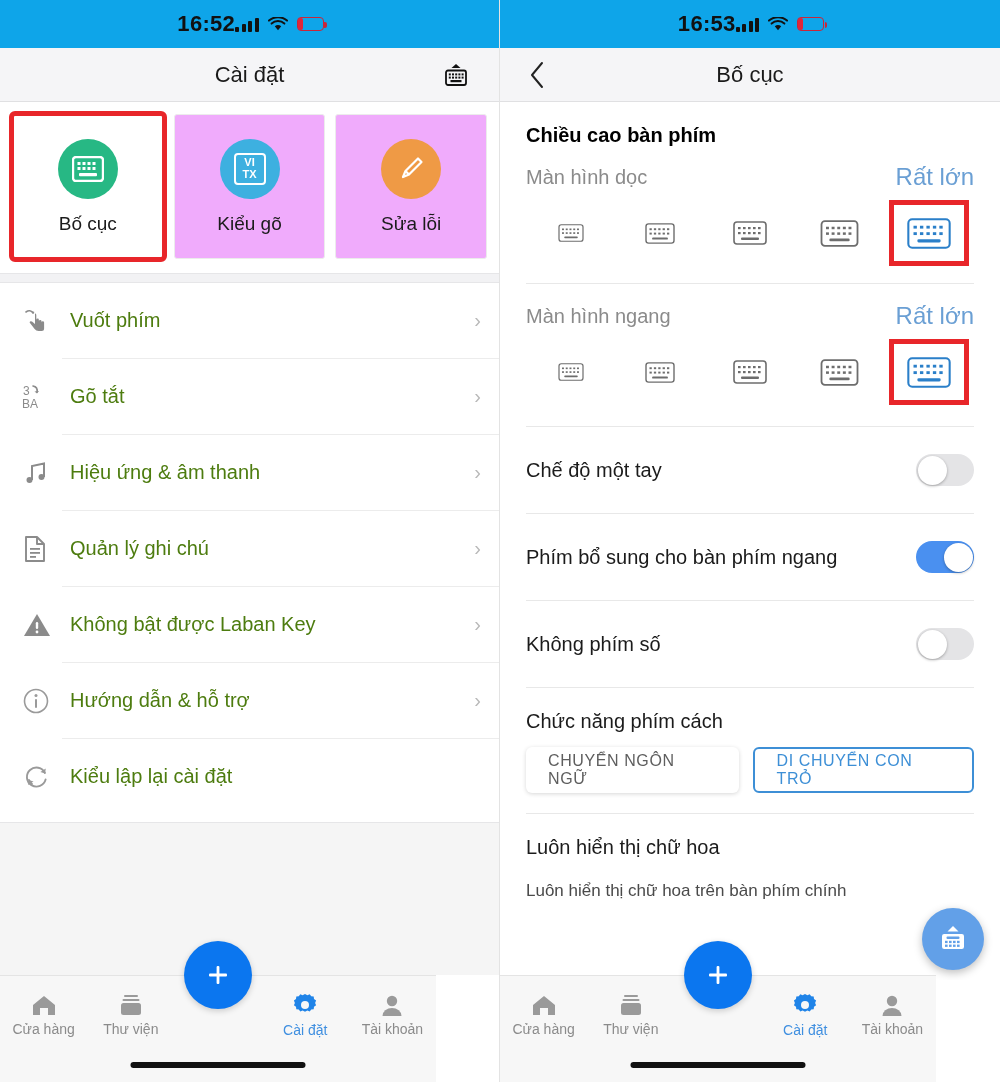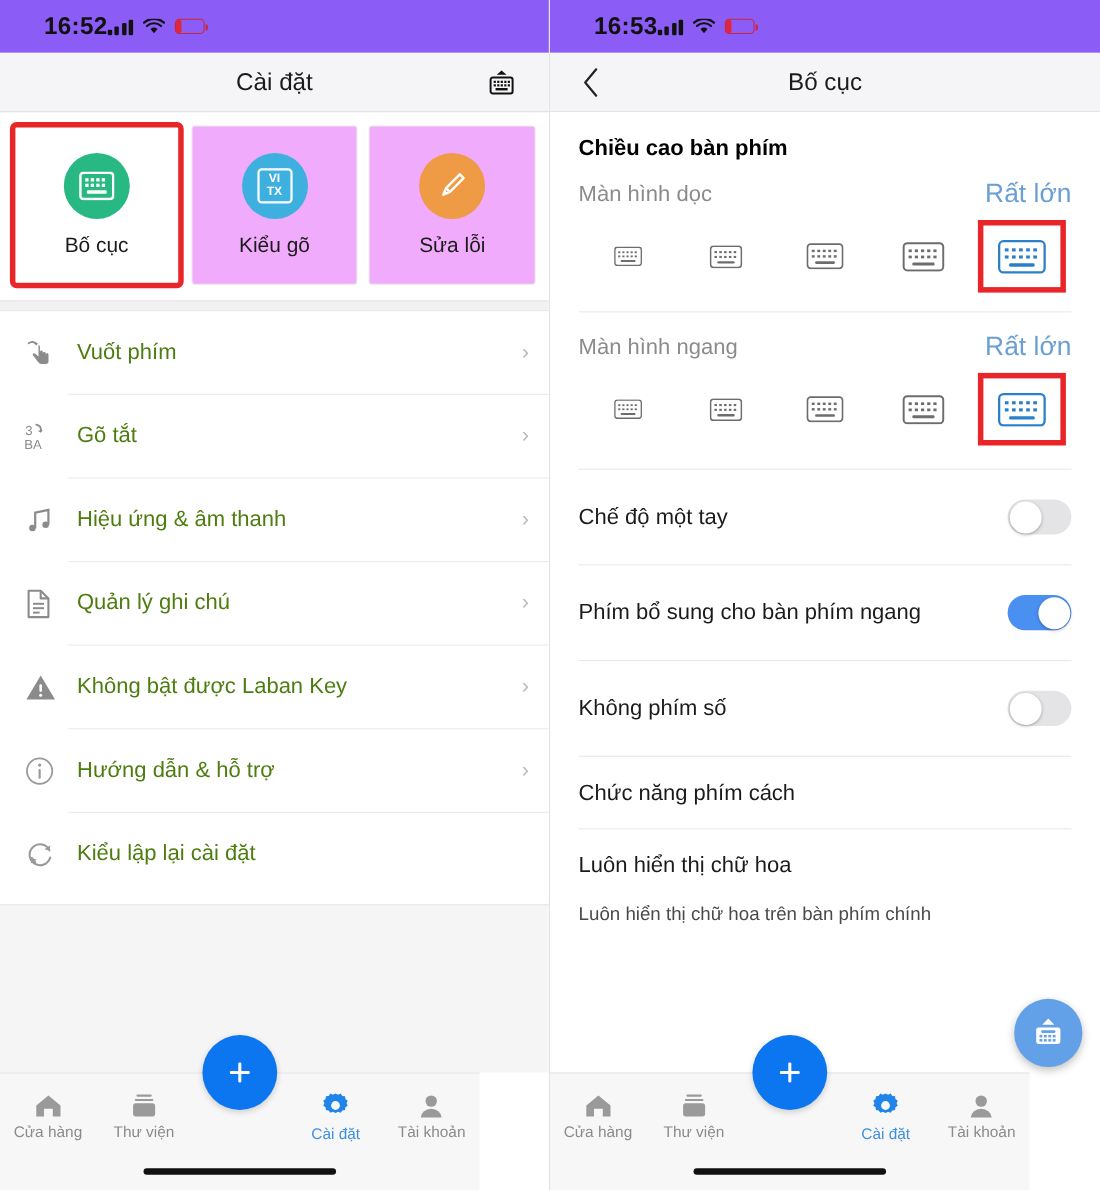--- a/index.html
+++ b/index.html
@@ -8,22 +8,22 @@
     font-family: "Liberation Sans", sans-serif;
     background: #ffffff;
     overflow: hidden;
   }
   .screens { display: flex; width: 1000px; height: 1082px; }
   .screen { width: 500px; height: 1082px; position: relative; background: #ffffff; overflow: hidden; }
   .screen.left { border-right: 1px solid #e3e3e3; }
 
   
   .statusbar {
-    height: 48px; background: #8b5cf6;
-    display: flex; align-items: center; justify-content: flex-start;
+    height: 48px; background: #0ea5e9;
+    display: flex; align-items: center; justify-content: center;
     padding: 0 38px 0 40px;
   }
   .status-time { font-size: 22px; font-weight: 600; color: #111; letter-spacing: .3px; }
   .status-right { display: flex; align-items: center; gap: 9px; }
   .sig { display: flex; align-items: flex-end; gap: 2.5px; height: 15px; }
   .sig i { width: 4px; background: #111; border-radius: 1px; display:block; }
   .sig i:nth-child(1){height:5px} .sig i:nth-child(2){height:8px}
   .sig i:nth-child(3){height:11px} .sig i:nth-child(4){height:14px}
   .batt { width: 27px; height: 14px; border: 1.6px solid #c9263a; border-radius: 4px; position: relative; }
   .batt::after{content:"";position:absolute;right:-4px;top:4px;width:2.5px;height:6px;background:#c9263a;border-radius:0 2px 2px 0;}
@@ -610,20 +610,28 @@
         <span class="lbl">Không phím số</span>
         <span class="sw">
             <i></i>
           </span>
       </div>
       <div class="divider" style="margin-top:0;"></div>
 
       <div class="blk">
         <div class="t">Chức năng phím cách</div>
       </div>
+      <div class="chips" style="padding-top:14px;">
+        <div class="chip plain">
+          <span>CHUYỂN NGÔN NGỮ</span>
+        </div>
+        <div class="chip active">
+          <span>DI CHUYỂN CON TRỎ</span>
+        </div>
+      </div>
 
       <div class="divider" style="margin-top:20px;"></div>
 
       <div class="blk">
         <div class="t">Luôn hiển thị chữ hoa</div>
         <div class="s">Luôn hiển thị chữ hoa trên bàn phím chính</div>
       </div>
 
       <div class="fab-kb">
         <svg width="32" height="30" viewBox="0 0 32 30">

